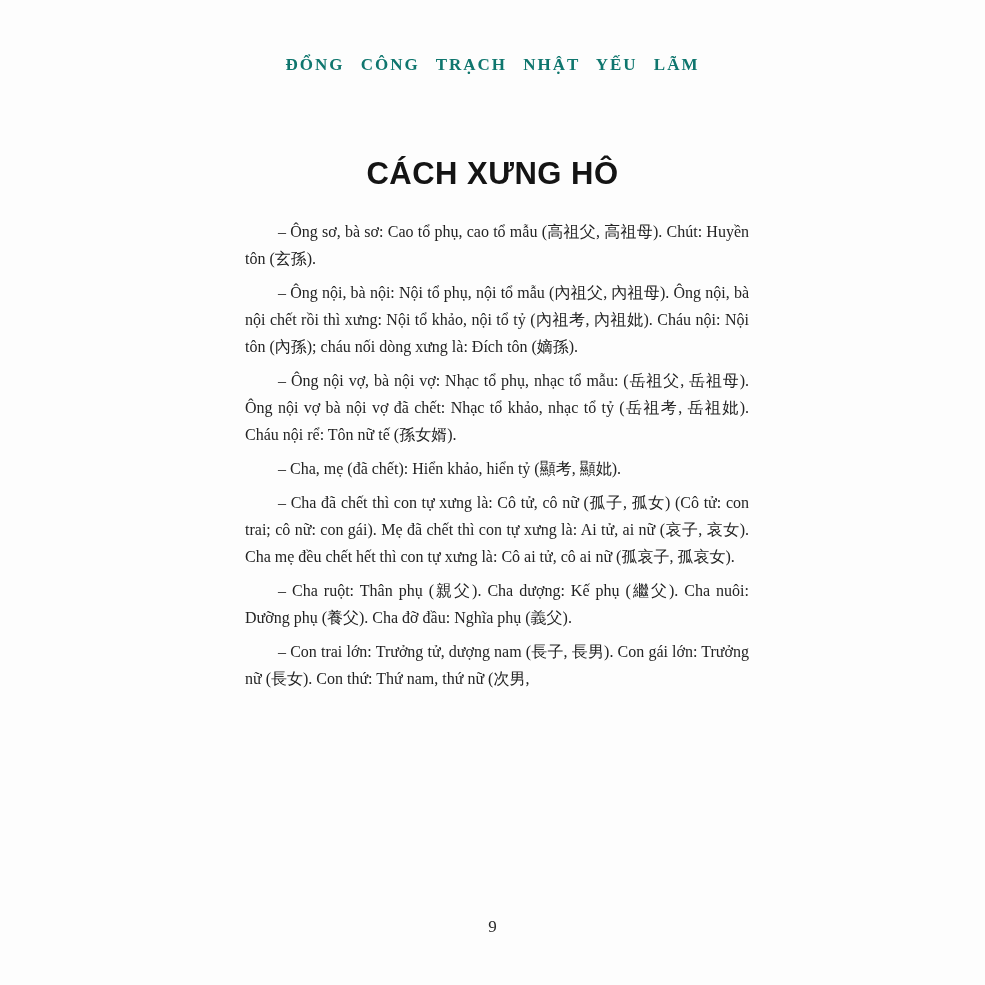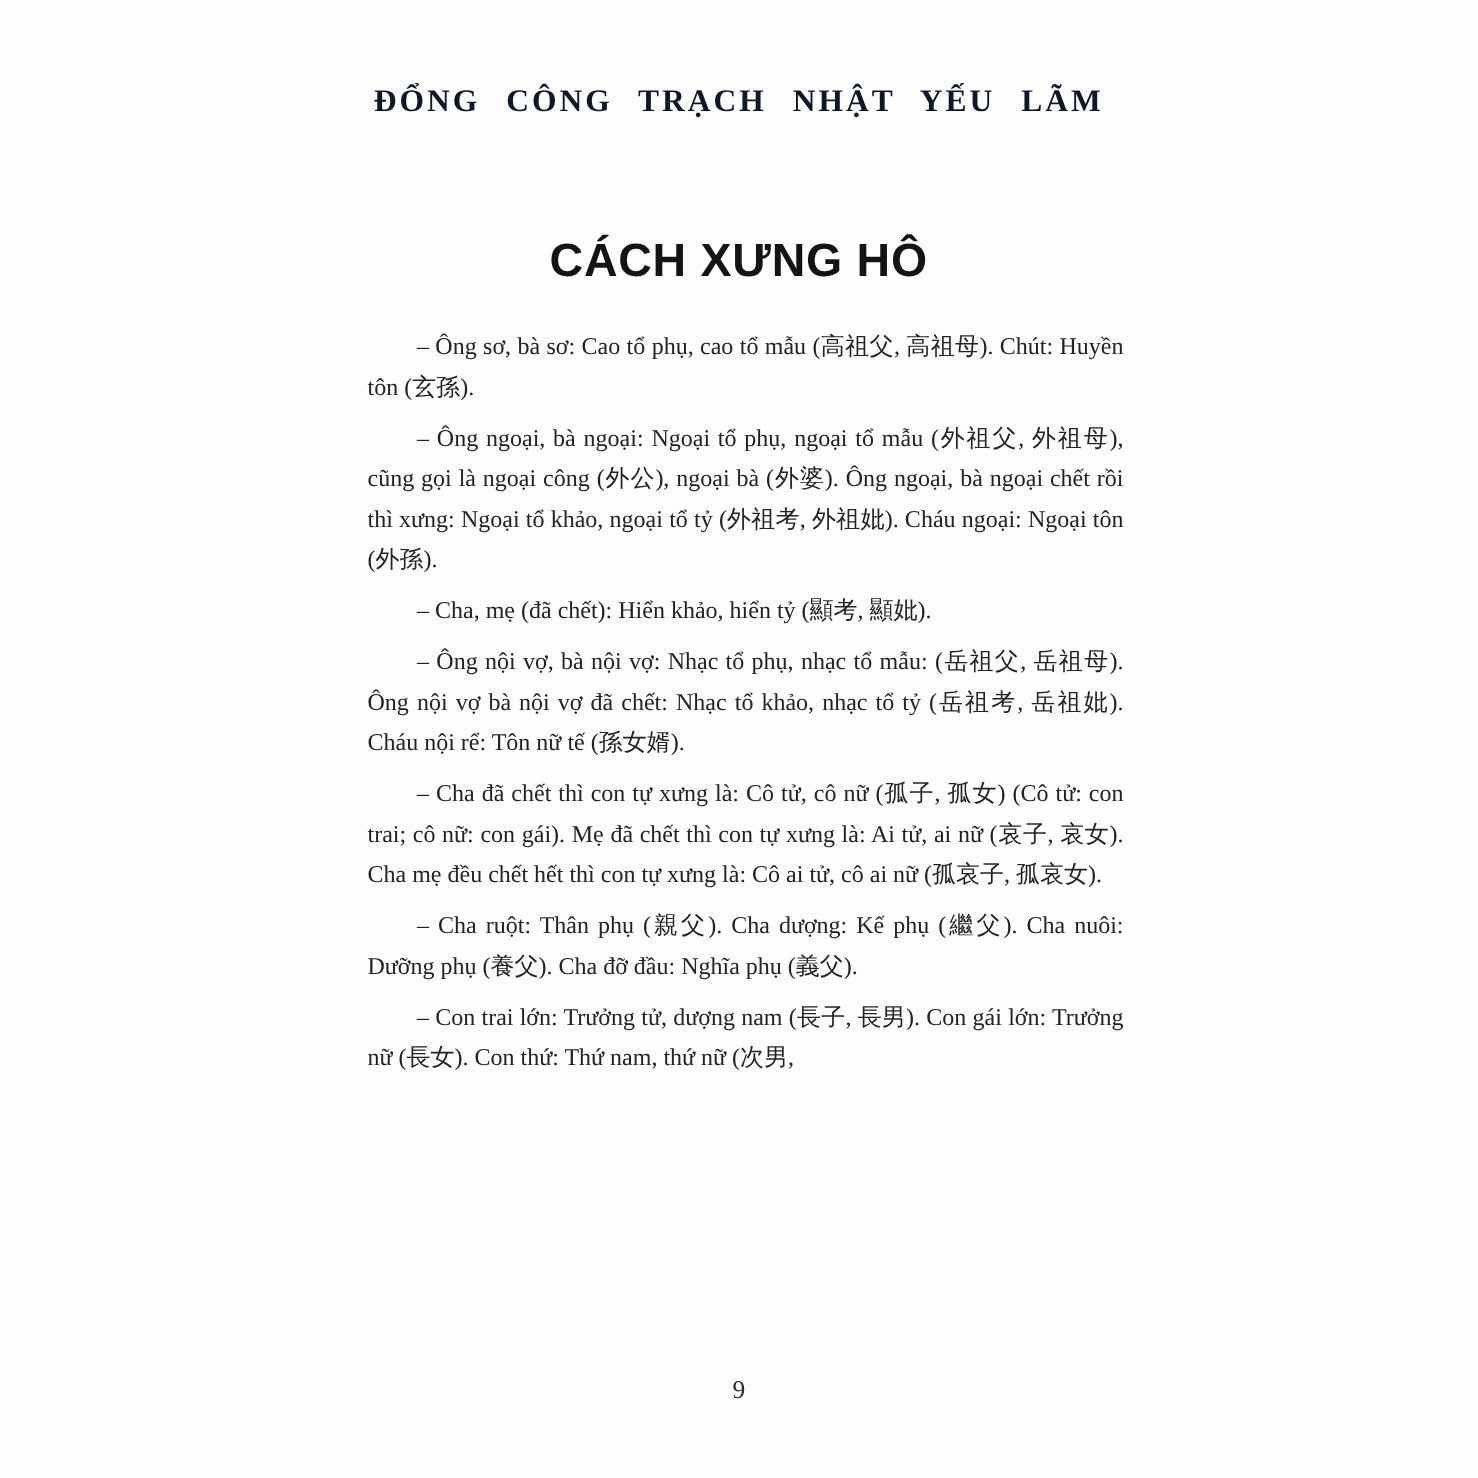--- a/index.html
+++ b/index.html
@@ -16,25 +16,25 @@
     font-family: "Liberation Serif", "DejaVu Serif", serif;
     overflow: hidden;
     box-sizing: border-box;
   }
   .running-header {
     position: absolute;
     top: 55px;
     left: 0;
     width: 100%;
     text-align: center;
-    font-size: 21px;
+    font-size: 17px;
     font-weight: bold;
     letter-spacing: 2px;
     word-spacing: 10px;
-    color: #0f172a;
+    color: #0f766e;
   }
   .page-title {
     position: absolute;
     top: 156px;
     left: 0;
     width: 100%;
     margin: 0;
     text-align: center;
     font-family: "Liberation Sans", "DejaVu Sans", sans-serif;
     font-weight: 700;
@@ -70,23 +70,23 @@
 <body>
 
 <div class="page">
 
   <div class="running-header">ĐỔNG CÔNG TRẠCH NHẬT YẾU LÃM</div>
 
   <h1 class="page-title">CÁCH XƯNG HÔ</h1>
 
   <section class="body-text">
     <p>– Ông sơ, bà sơ: Cao tổ phụ, cao tổ mẫu (高祖父, 高祖母). Chút: Huyền tôn (玄孫).</p>
-    <p>– Ông ngoại, bà ngoại: Ngoại tổ phụ, ngoại tổ mẫu (外祖父, 外祖母), cũng gọi là ngoại công (外公), ngoại bà (外婆). Ông ngoại, bà ngoại chết rồi thì xưng: Ngoại tổ khảo, ngoại tổ tỷ (外祖考, 外祖妣). Cháu ngoại: Ngoại tôn (外孫).</p>
+    <p>– Ông nội, bà nội: Nội tổ phụ, nội tổ mẫu (內祖父, 內祖母). Ông nội, bà nội chết rồi thì xưng: Nội tổ khảo, nội tổ tỷ (內祖考, 內祖妣). Cháu nội: Nội tôn (內孫); cháu nối dòng xưng là: Đích tôn (嫡孫).</p>
+    <p>– Ông nội vợ, bà nội vợ: Nhạc tổ phụ, nhạc tổ mẫu: (岳祖父, 岳祖母). Ông nội vợ bà nội vợ đã chết: Nhạc tổ khảo, nhạc tổ tỷ (岳祖考, 岳祖妣). Cháu nội rể: Tôn nữ tế (孫女婿).</p>
     <p>– Cha, mẹ (đã chết): Hiển khảo, hiển tỷ (顯考, 顯妣).</p>
-    <p>– Ông nội vợ, bà nội vợ: Nhạc tổ phụ, nhạc tổ mẫu: (岳祖父, 岳祖母). Ông nội vợ bà nội vợ đã chết: Nhạc tổ khảo, nhạc tổ tỷ (岳祖考, 岳祖妣). Cháu nội rể: Tôn nữ tế (孫女婿).</p>
     <p>– Cha đã chết thì con tự xưng là: Cô tử, cô nữ (孤子, 孤女) (Cô tử: con trai; cô nữ: con gái). Mẹ đã chết thì con tự xưng là: Ai tử, ai nữ (哀子, 哀女). Cha mẹ đều chết hết thì con tự xưng là: Cô ai tử, cô ai nữ (孤哀子, 孤哀女).</p>
     <p>– Cha ruột: Thân phụ (親父). Cha dượng: Kế phụ (繼父). Cha nuôi: Dưỡng phụ (養父). Cha đỡ đầu: Nghĩa phụ (義父).</p>
     <p>– Con trai lớn: Trưởng tử, dượng nam (長子, 長男). Con gái lớn: Trưởng nữ (長女). Con thứ: Thứ nam, thứ nữ (次男,</p>
   </section>
 
   <div class="page-number">9</div>
 
 </div>
 
 </body></html>

